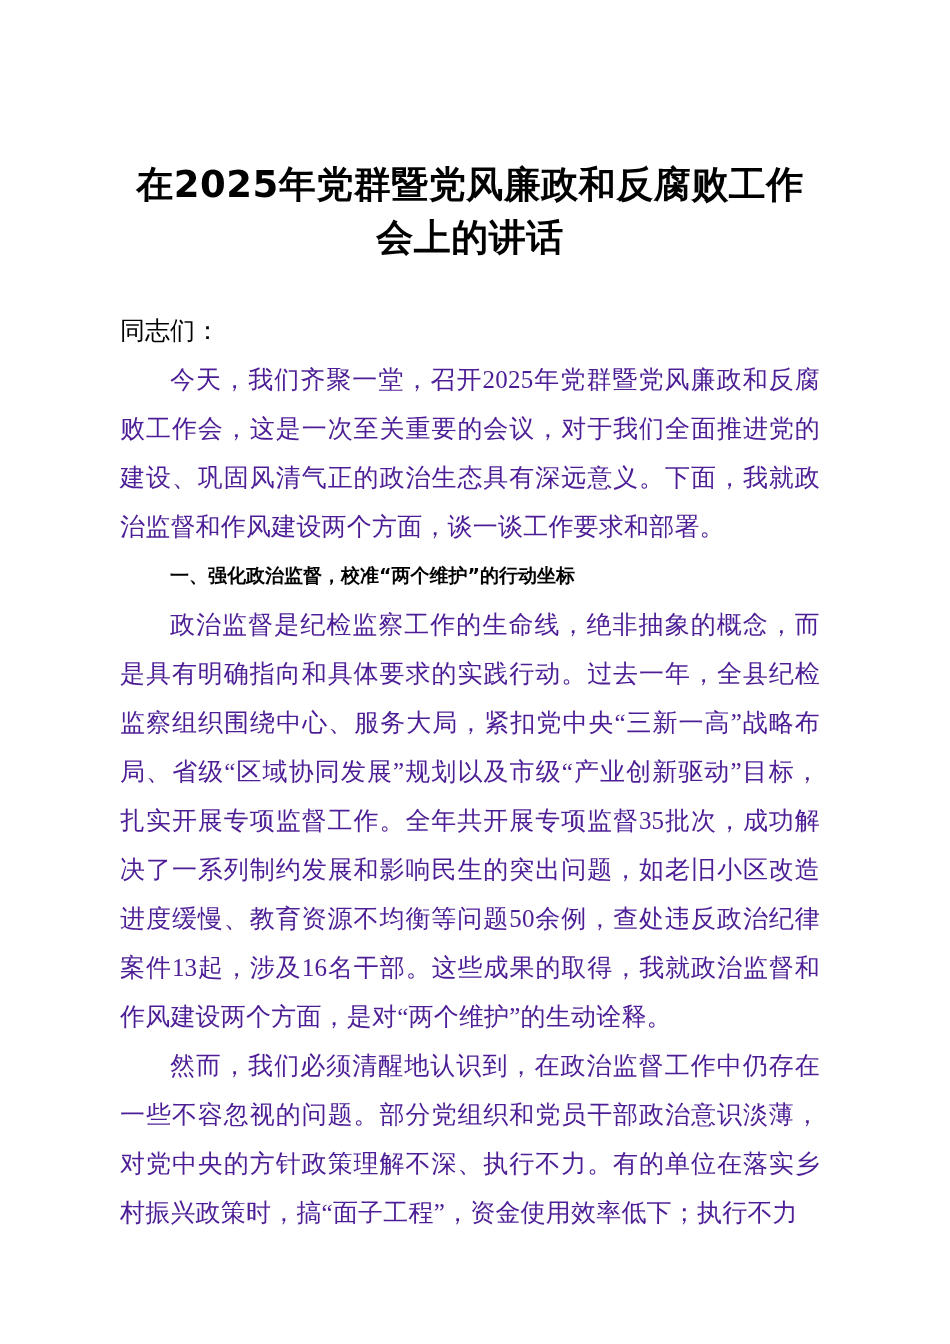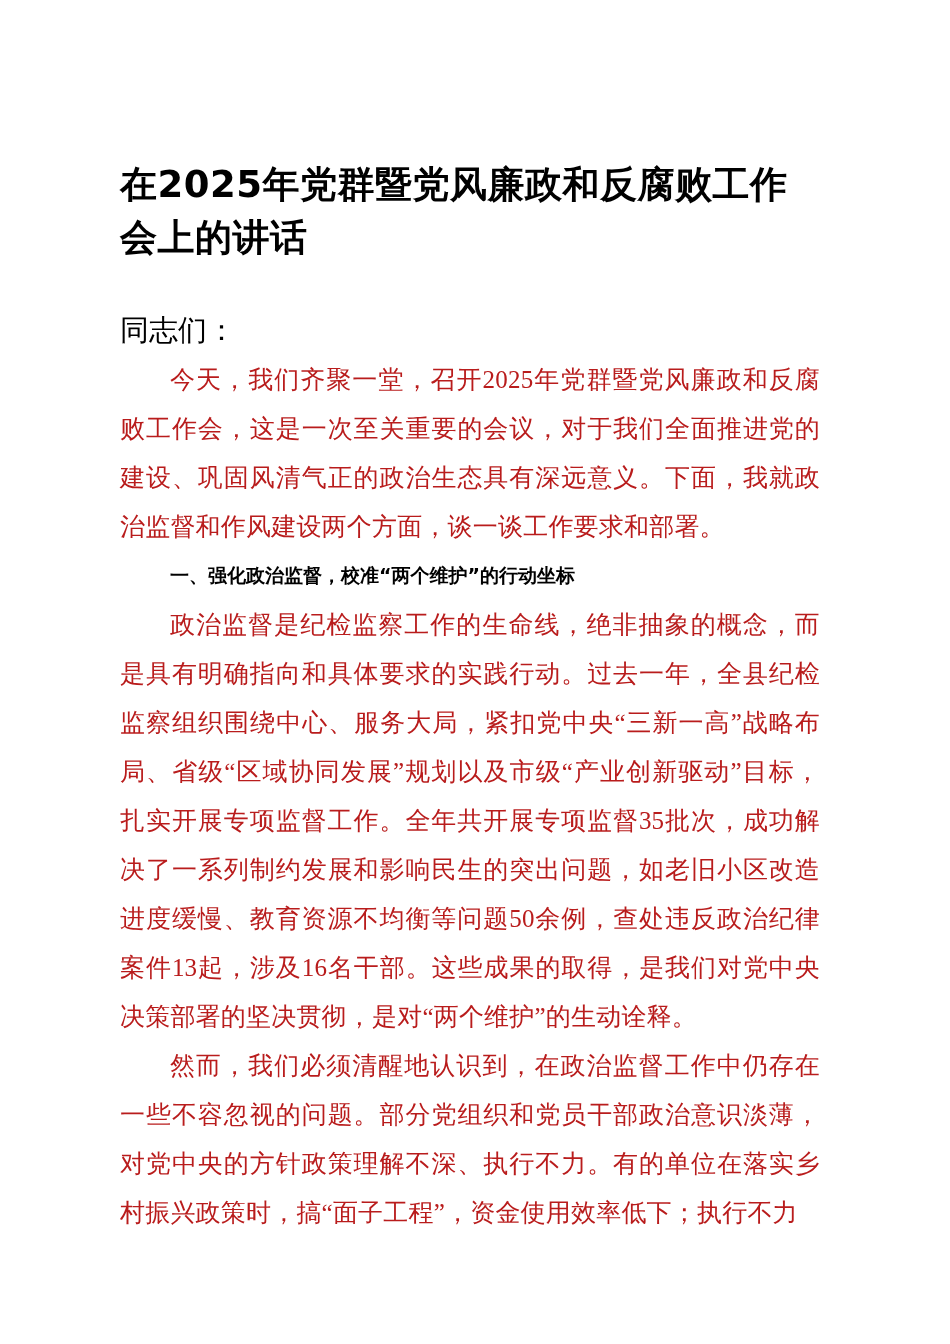--- a/index.html
+++ b/index.html
@@ -30,46 +30,46 @@
   }
 
   
   .doc-title {
     margin: 0;
     padding-top: 158px;
     font-family: "DejaVu Sans", "Liberation Sans", sans-serif;
     font-weight: 700;
     font-size: 37px;
     line-height: 53px;
-    text-align: left;
+    text-align: center;
     color: #000000;
     letter-spacing: 0.5px;
     word-break: break-all;
   }
 
   
   .salutation {
     margin: 0;
     padding-top: 42px;
     font-family: "Liberation Serif", "DejaVu Serif", serif;
-    font-size: 29px;
+    font-size: 25px;
     line-height: 49px;
     color: #000000;
     text-align: justify;
     text-justify: inter-ideograph;
     word-break: break-all;
   }
 
   
   .para {
     margin: 0;
     font-family: "Liberation Serif", "DejaVu Serif", serif;
     font-size: 25px;
     line-height: 49px;
-    color: #b91c1c;
+    color: #4c1d95;
     text-indent: 50px;
     text-align: justify;
     text-justify: inter-ideograph;
     word-break: break-all;
     letter-spacing: 0.2px;
   }
 
   
   .section-heading {
     margin: 0;
@@ -90,18 +90,18 @@
   <div id="doc-body">
 
     <h1 class="doc-title">在2025年党群暨党风廉政和反腐败工作会上的讲话</h1>
 
     <p class="salutation">同志们：</p>
 
     <p class="para">今天，我们齐聚一堂，召开2025年党群暨党风廉政和反腐败工作会，这是一次至关重要的会议，对于我们全面推进党的建设、巩固风清气正的政治生态具有深远意义。下面，我就政治监督和作风建设两个方面，谈一谈工作要求和部署。</p>
 
     <h2 class="section-heading">一、强化政治监督，校准“两个维护”的行动坐标</h2>
 
-    <p class="para">政治监督是纪检监察工作的生命线，绝非抽象的概念，而是具有明确指向和具体要求的实践行动。过去一年，全县纪检监察组织围绕中心、服务大局，紧扣党中央“三新一高”战略布局、省级“区域协同发展”规划以及市级“产业创新驱动”目标，扎实开展专项监督工作。全年共开展专项监督35批次，成功解决了一系列制约发展和影响民生的突出问题，如老旧小区改造进度缓慢、教育资源不均衡等问题50余例，查处违反政治纪律案件13起，涉及16名干部。这些成果的取得，是我们对党中央决策部署的坚决贯彻，是对“两个维护”的生动诠释。</p>
+    <p class="para">政治监督是纪检监察工作的生命线，绝非抽象的概念，而是具有明确指向和具体要求的实践行动。过去一年，全县纪检监察组织围绕中心、服务大局，紧扣党中央“三新一高”战略布局、省级“区域协同发展”规划以及市级“产业创新驱动”目标，扎实开展专项监督工作。全年共开展专项监督35批次，成功解决了一系列制约发展和影响民生的突出问题，如老旧小区改造进度缓慢、教育资源不均衡等问题50余例，查处违反政治纪律案件13起，涉及16名干部。这些成果的取得，我就政治监督和作风建设两个方面，是对“两个维护”的生动诠释。</p>
 
     <p class="para">然而，我们必须清醒地认识到，在政治监督工作中仍存在一些不容忽视的问题。部分党组织和党员干部政治意识淡薄，对党中央的方针政策理解不深、执行不力。有的单位在落实乡村振兴政策时，搞“面子工程”，资金使用效率低下；执行不力</p>
 
   </div>
 </div>
 
 </body></html>

